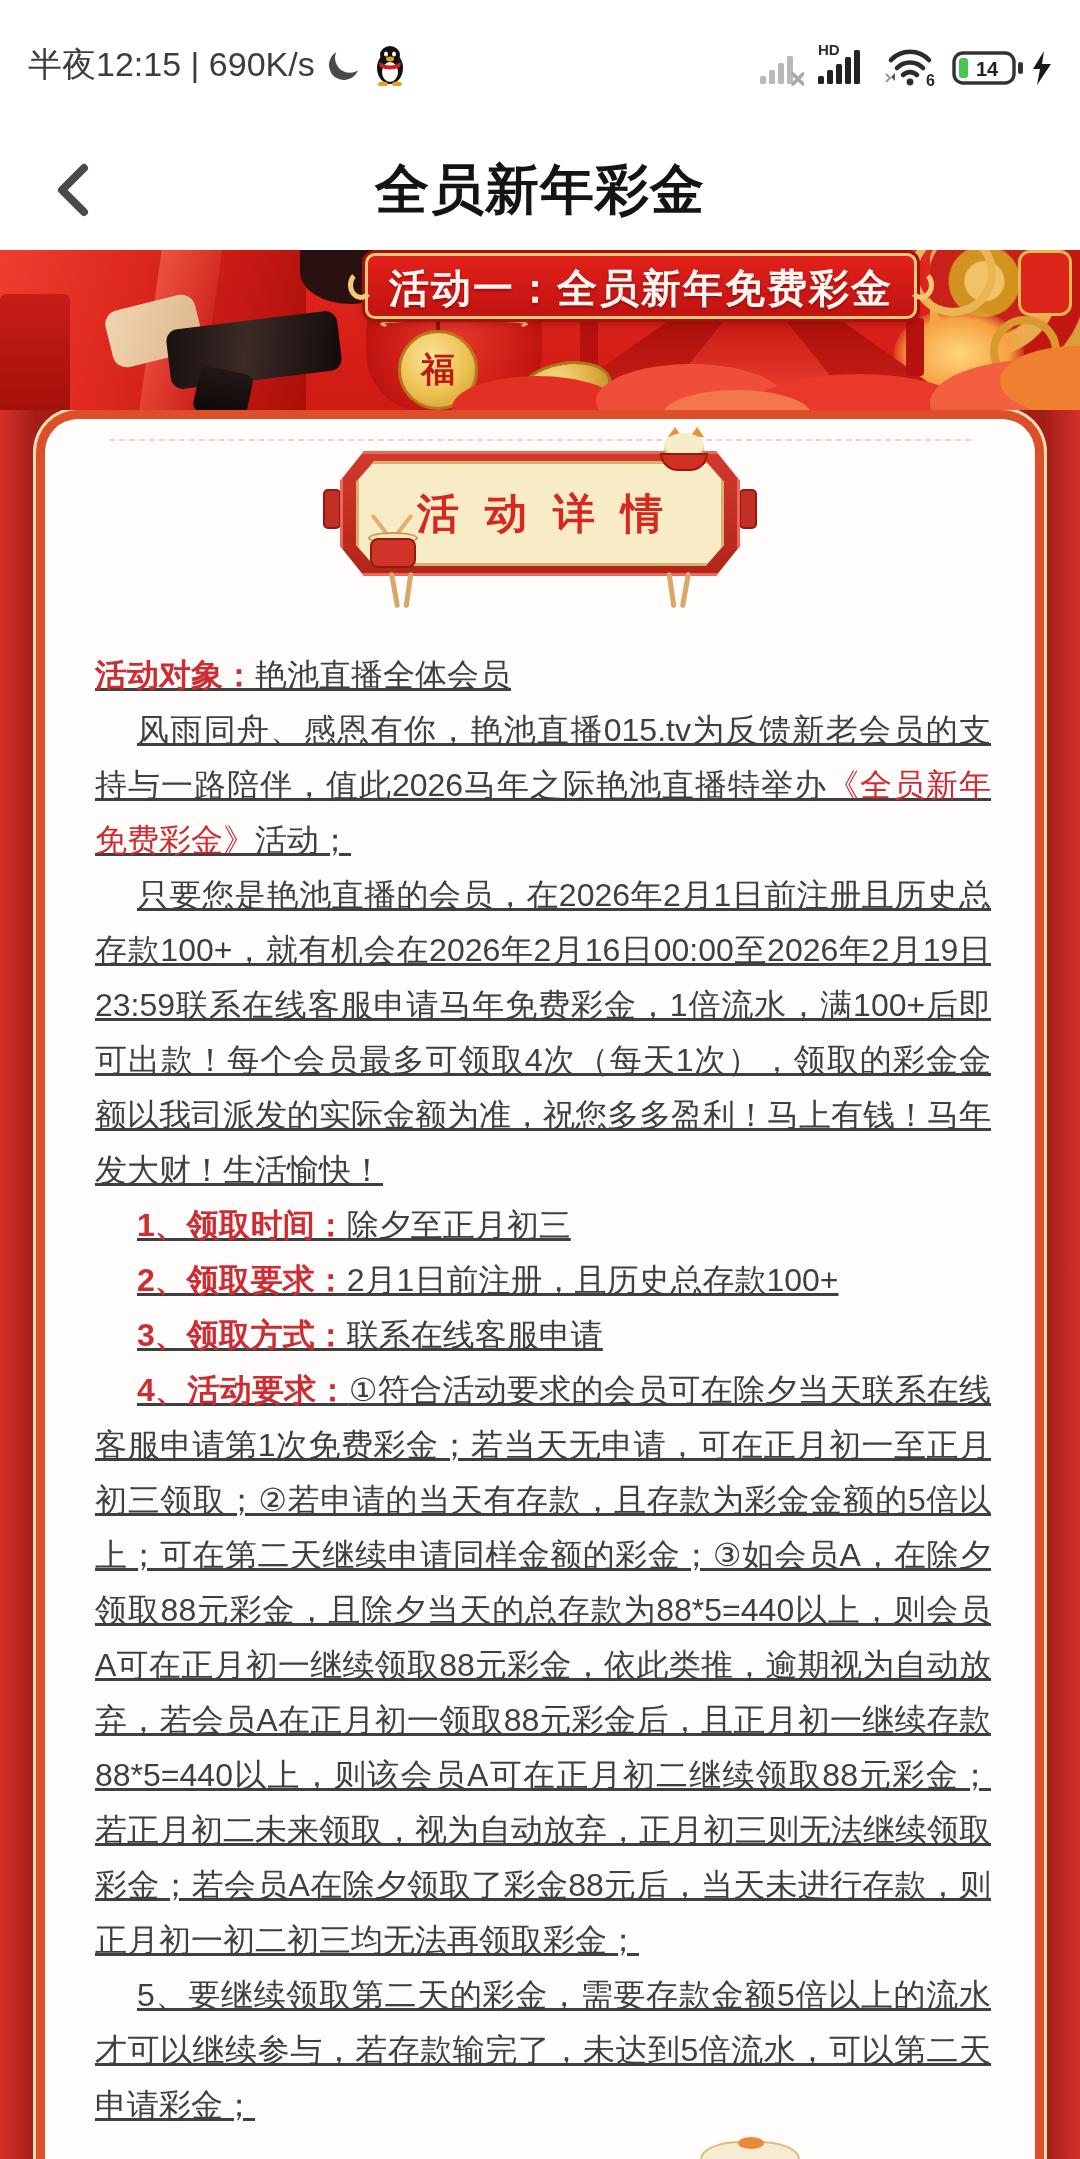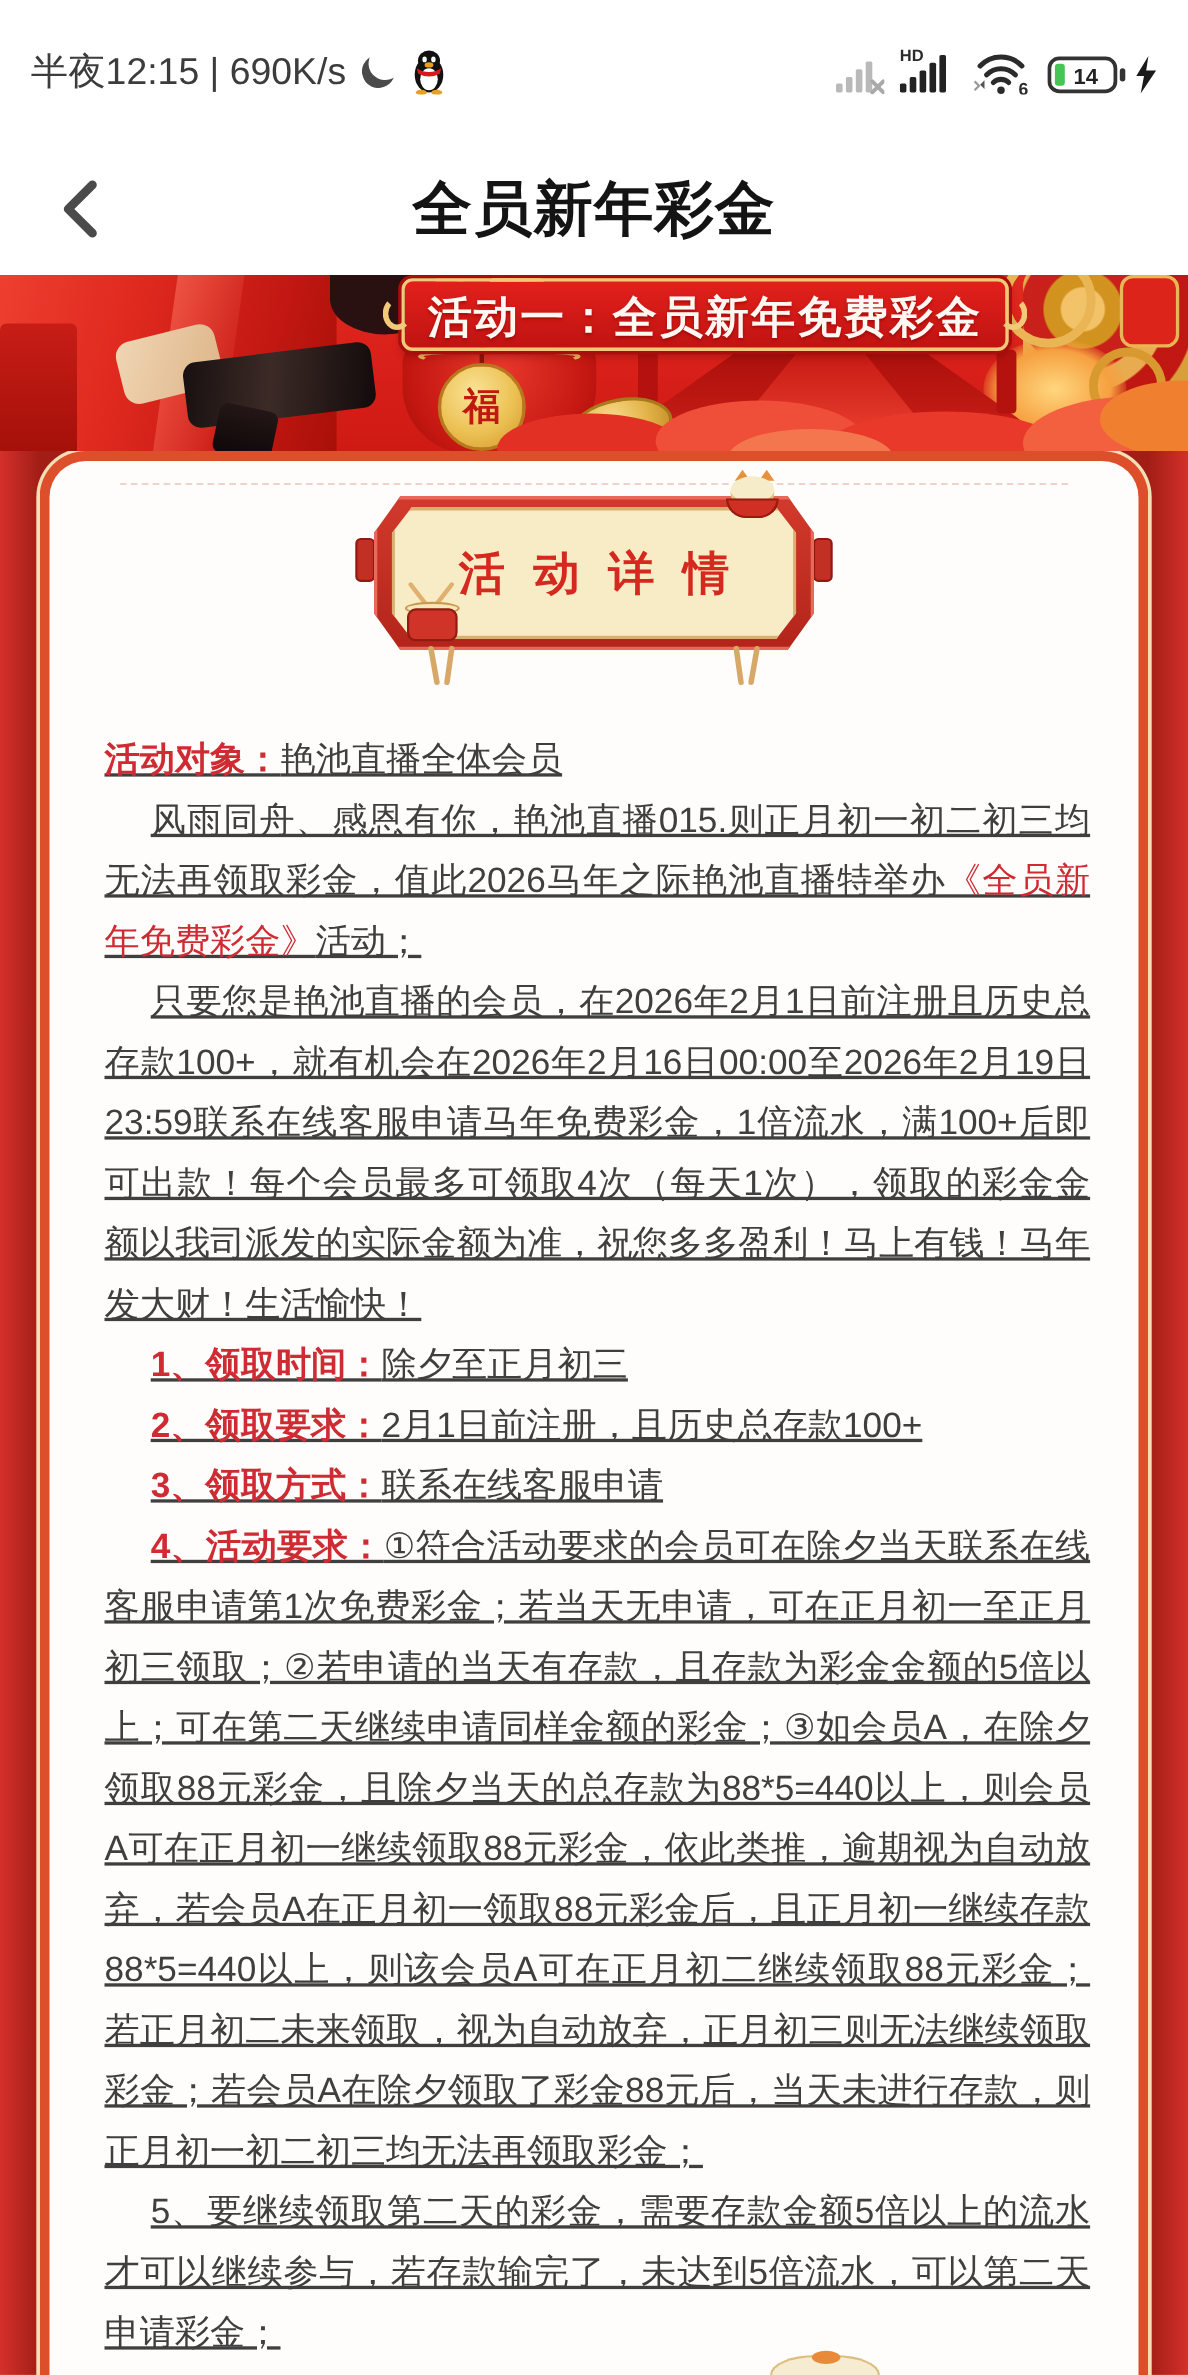--- a/index.html
+++ b/index.html
@@ -90,21 +90,21 @@
   .b-sign-text { font-size:40px; font-weight:700; color:#fff7f2; letter-spacing:2px;
     text-shadow:0 2px 3px rgba(140,0,0,.65); white-space:nowrap; }
   
   .page { flex:1; position:relative; overflow:hidden;
     background:linear-gradient(90deg,#d4302a 0%,#a11d16 3.4%,#a11d16 96.6%,#d4302a 100%); }
   .card { position:absolute; left:36px; right:36px; top:0; bottom:-20px;
     background:#fffdfb; border:9px solid #dd4f2a; border-bottom:none;
     border-radius:42px 42px 0 0; box-shadow:0 0 0 3px #f3dfb5; }
   .card-dash { margin:20px 64px 0; border-top:2px dashed rgba(214,160,140,.45); }
   
-  .plaque { position:relative; width:400px; height:140px; margin:10px auto 0; }
+  .plaque { position:relative; width:400px; height:125px; margin:10px auto 0; }
   .plaque-frame { position:absolute; inset:0;
     background:linear-gradient(180deg,#d23a2c,#b2241a);
     clip-path:polygon(6% 0,94% 0,100% 24%,100% 76%,94% 100%,6% 100%,0 76%,0 24%);
     box-shadow:inset 0 0 0 3px #e8695a; }
   .plaque-panel { position:absolute; inset:10px 16px; background:#f8ecc6;
     clip-path:polygon(5% 0,95% 0,100% 20%,100% 80%,95% 100%,5% 100%,0 80%,0 20%);
     box-shadow:inset 0 0 0 3px #d8b070; display:flex; align-items:center; justify-content:center; }
   .plaque-title { font-size:42px; font-weight:700; color:#d5281e; letter-spacing:26px; margin-right:-26px; }
   .plaque-tab { position:absolute; top:38px; width:18px; height:40px; background:#c22f24;
     border:2px solid #8e1a10; border-radius:5px; box-sizing:border-box; }
@@ -270,21 +270,21 @@
           <div class="cat-bowl"></div>
         </div>
         <div class="leg a"></div>
         <div class="leg b"></div>
         <div class="leg c"></div>
         <div class="leg d"></div>
       </div>
 
       <div class="content" id="content">
           <p class="para"><span class="red bold">活动对象：</span><span>艳池直播全体会员</span></p>
-          <p class="para indent"><span>风雨同舟、感恩有你，艳池直播015.则正月初一初二初三均无法再领取彩金，值此2026马年之际艳池直播特举办</span><span class="red">《全员新年免费彩金》</span><span>活动；</span></p>
+          <p class="para indent"><span>风雨同舟、感恩有你，艳池直播015.tv为反馈新老会员的支持与一路陪伴，值此2026马年之际艳池直播特举办</span><span class="red">《全员新年免费彩金》</span><span>活动；</span></p>
           <p class="para indent"><span>只要您是艳池直播的会员，在2026年2月1日前注册且历史总存款100+，就有机会在2026年2月16日00:00至2026年2月19日23:59联系在线客服申请马年免费彩金，1倍流水，满100+后即可出款！每个会员最多可领取4次（每天1次），领取的彩金金额以我司派发的实际金额为准，祝您多多盈利！马上有钱！马年发大财！生活愉快！</span></p>
           <p class="para indent"><span class="red bold">1、领取时间：</span><span>除夕至正月初三</span></p>
           <p class="para indent"><span class="red bold">2、领取要求：</span><span>2月1日前注册，且历史总存款100+</span></p>
           <p class="para indent"><span class="red bold">3、领取方式：</span><span>联系在线客服申请</span></p>
           <p class="para indent"><span class="red bold">4、活动要求：</span><span>①符合活动要求的会员可在除夕当天联系在线客服申请第1次免费彩金；若当天无申请，可在正月初一至正月初三领取；②若申请的当天有存款，且存款为彩金金额的5倍以上；可在第二天继续申请同样金额的彩金；③如会员A，在除夕领取88元彩金，且除夕当天的总存款为88*5=440以上，则会员A可在正月初一继续领取88元彩金，依此类推，逾期视为自动放弃，若会员A在正月初一领取88元彩金后，且正月初一继续存款88*5=440以上，则该会员A可在正月初二继续领取88元彩金；若正月初二未来领取，视为自动放弃，正月初三则无法继续领取彩金；若会员A在除夕领取了彩金88元后，当天未进行存款，则正月初一初二初三均无法再领取彩金；</span></p>
           <p class="para indent"><span>5、要继续领取第二天的彩金，需要存款金额5倍以上的流水才可以继续参与，若存款输完了，未达到5倍流水，可以第二天申请彩金；</span></p>
         </div>
 
       <div class="peek">
         <div class="peek-cat"></div>

